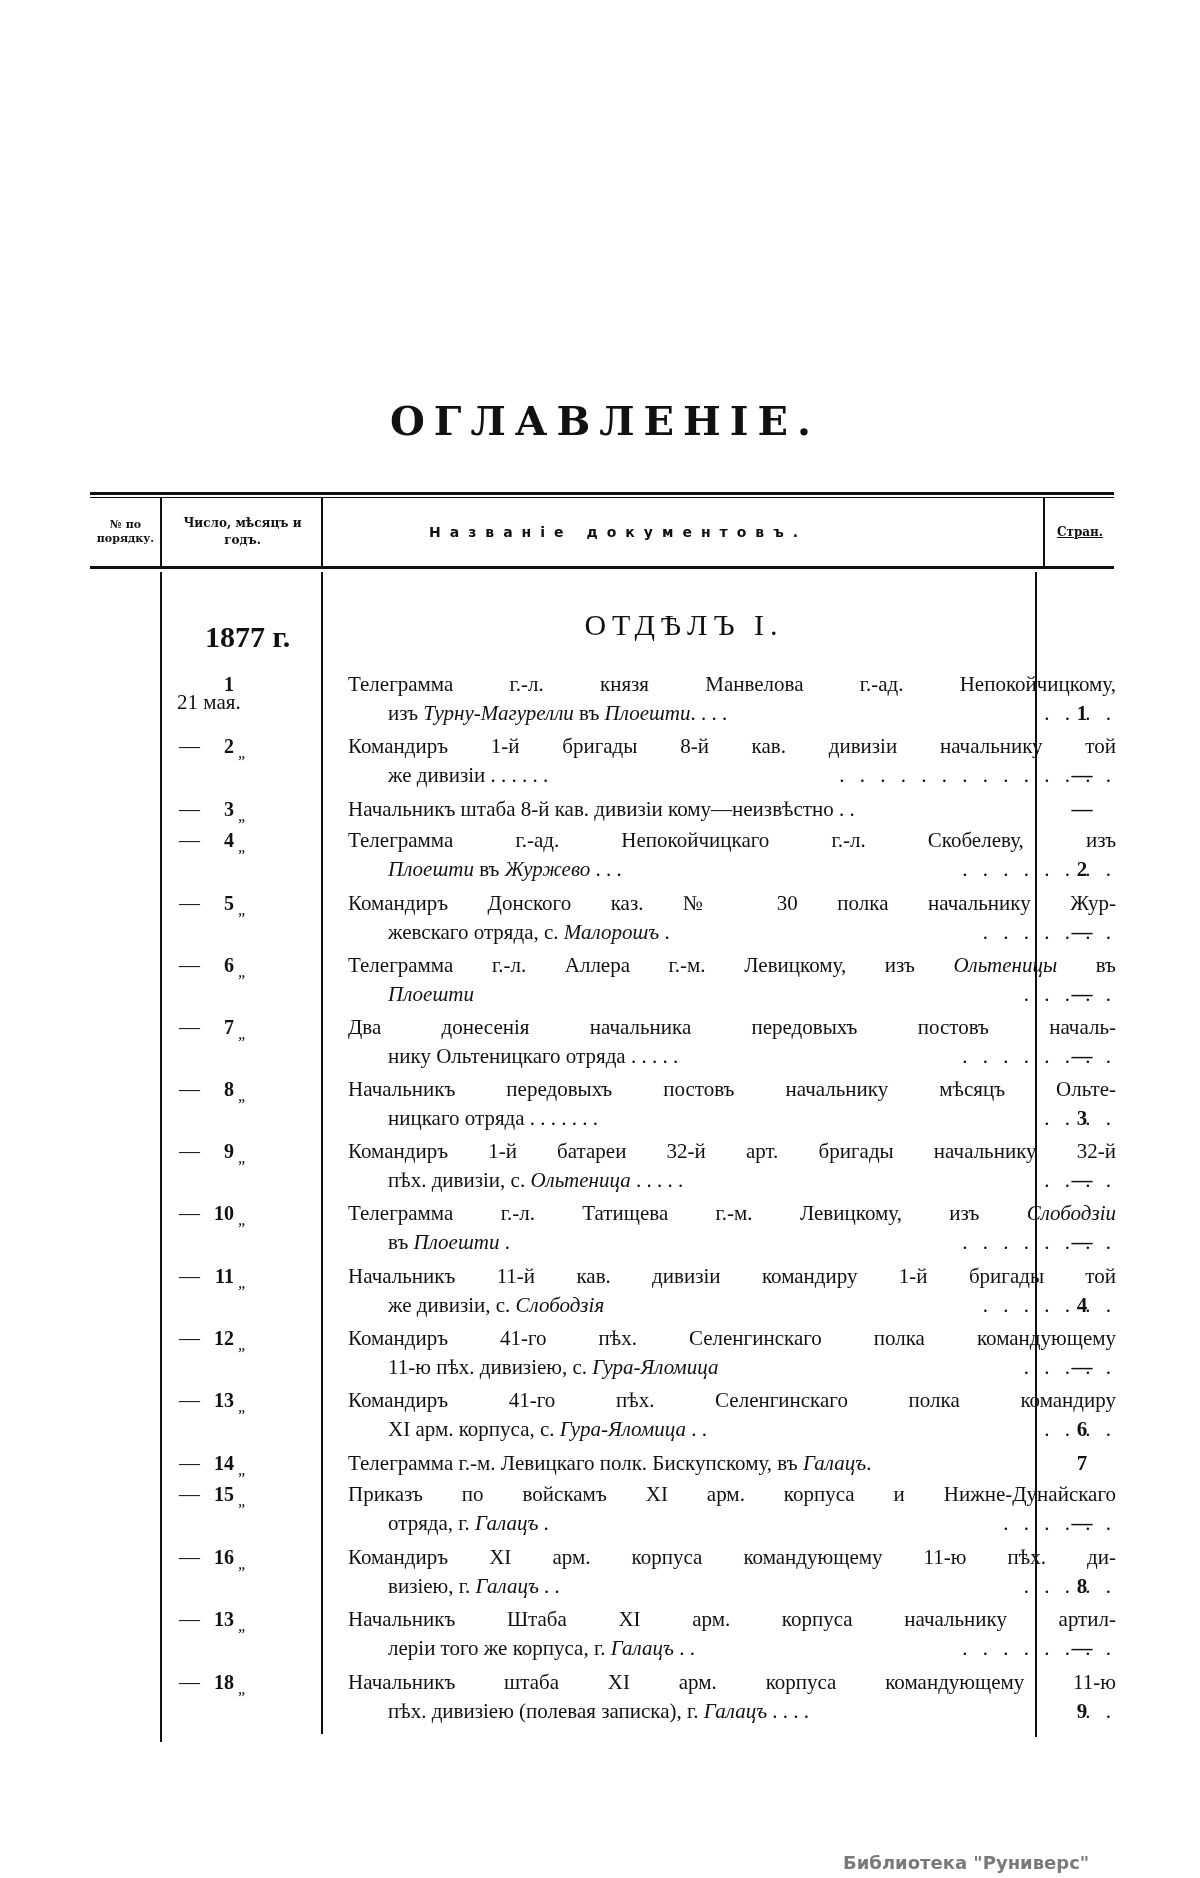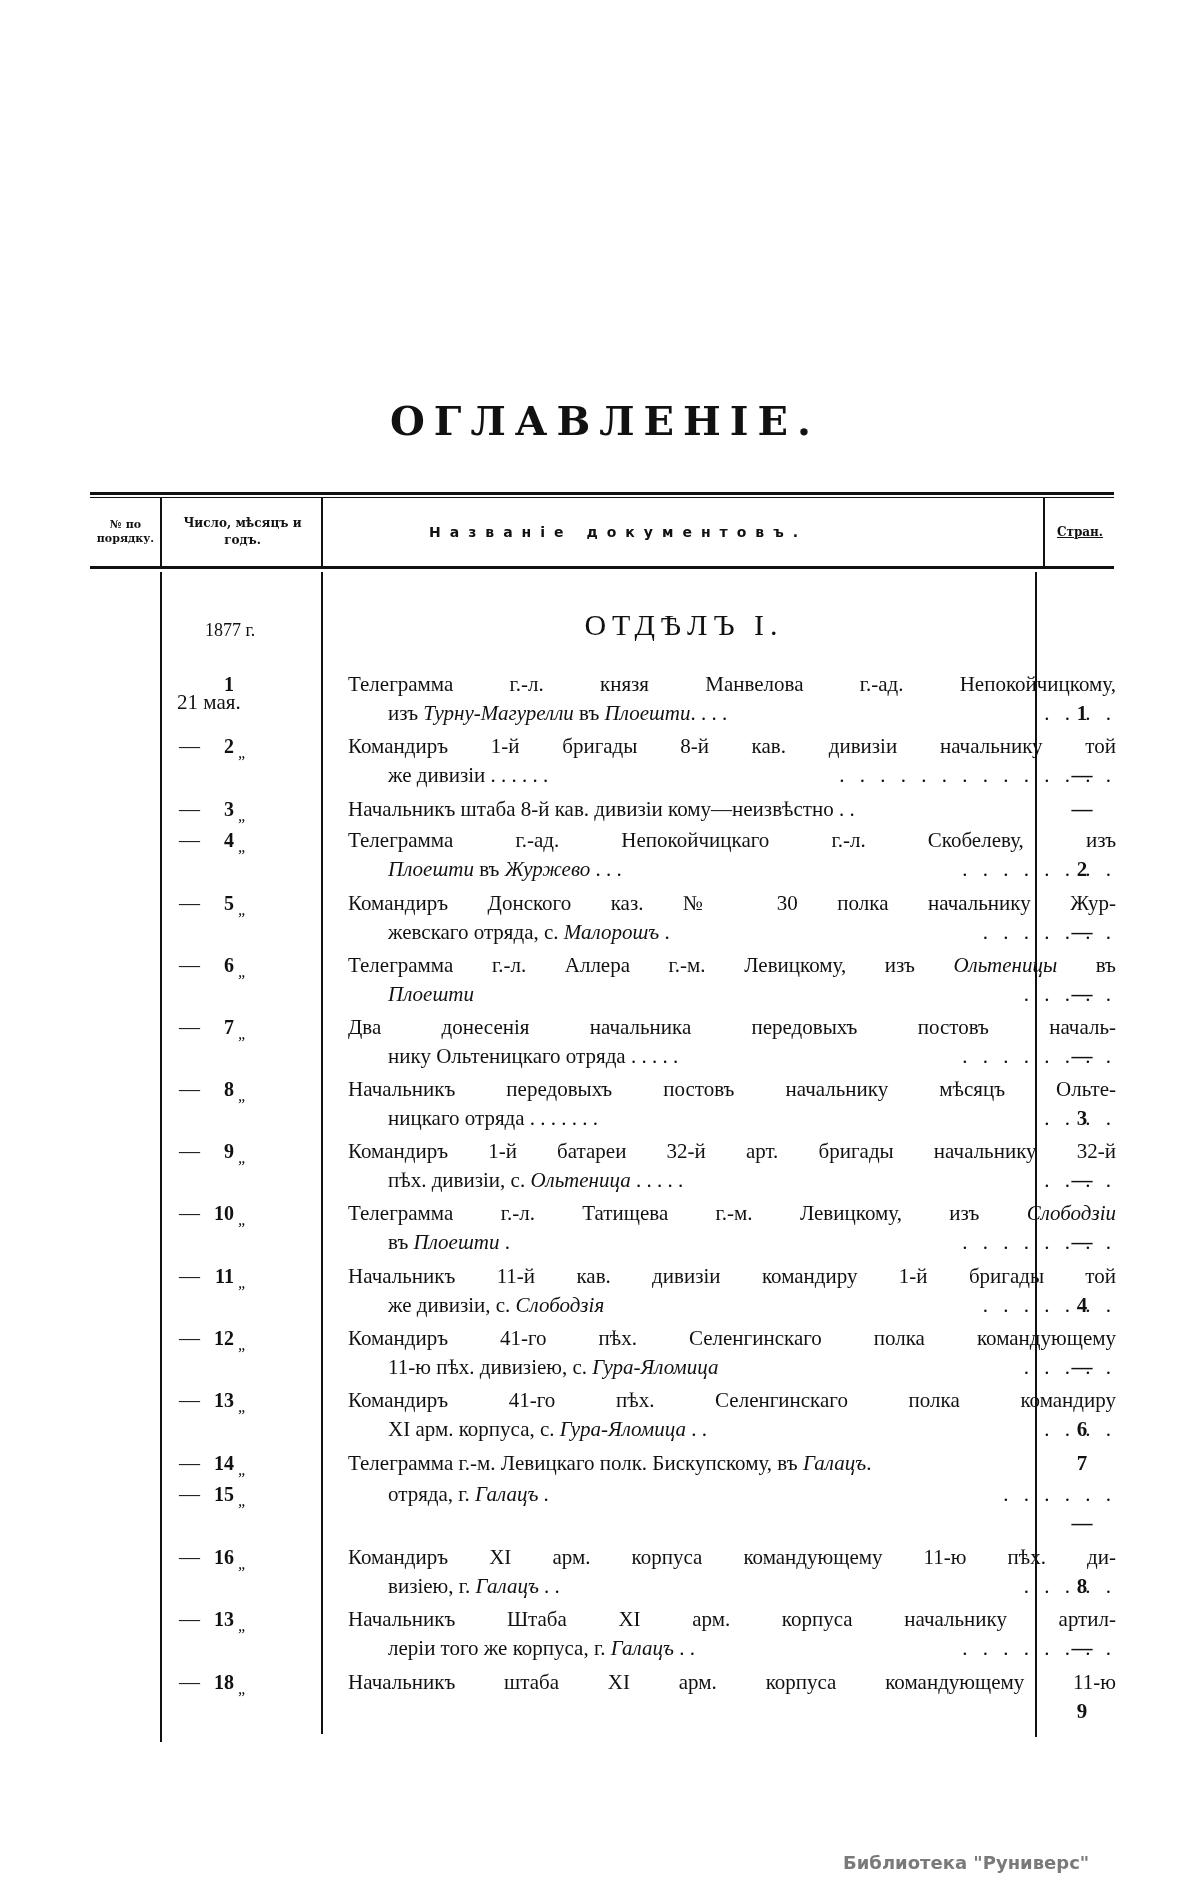--- a/index.html
+++ b/index.html
@@ -11,21 +11,21 @@
   .rule.top1 { top: 492px; height: 3px; }
   .rule.top2 { top: 497px; height: 1px; }
   .rule.hdr  { top: 566px; height: 3px; }
   .vline { position: absolute; width: 2px; background: #111; }
   .hcell { position: absolute; top: 500px; height: 64px; display: flex; align-items: center;
            justify-content: center; text-align: center; font-weight: bold; font-family: "DejaVu Serif", serif; }
   .hcell.num { left: 90px; width: 71px; font-size: 11px; line-height: 14px; }
   .hcell.date { left: 163px; width: 159px; font-size: 12px; line-height: 17px; }
   .hcell.name { left: 324px; width: 588px; font-size: 14px; letter-spacing: 9px; font-family: "DejaVu Sans", sans-serif; }
   .hcell.page { left: 1046px; width: 68px; font-size: 12px; text-decoration: underline; }
-  .year { position: absolute; top: 620px; left: 205px; font-size: 18px; font-weight: normal; }
+  .year { position: absolute; top: 620px; left: 205px; font-size: 30px; font-weight: bold; }
   .section { position: absolute; top: 608px; left: 324px; width: 720px; text-align: center;
              font-size: 30px; letter-spacing: 6px; }
   .row { position: absolute; left: 90px; width: 1024px; font-size: 21px; line-height: 29px; }
   .row .n { position: absolute; right: 880px; top: 0; text-align: right; font-weight: bold; font-size: 20px; }
   .row .dash { position: absolute; left: 89px; top: 0; }
   .row .ditto { position: absolute; left: 148px; top: 6px; font-size: 16px; font-style: italic; }
   .row .date { position: absolute; left: 87px; top: 18px; }
   .row .title { position: absolute; left: 258px; width: 768px; text-align: justify; }
   .row .title .l2 { display: block; padding-left: 40px; text-align: left; position: relative; }
   .row .title .l1 { display: block; text-align: justify; text-align-last: justify; }
@@ -198,20 +198,21 @@
         <div class="title">
           <span class="l1 single">Телеграмма г.-м. Левицкаго полк. Бискупскому, въ <i>Галацъ</i>.</span>
         </div>
         <span class="pg" style="top: 0px;">7</span>
       </div>
       <div class="row" style="top: 1480px;">
         <span class="n">15</span>
         <span class="dash">—</span>
         <span class="ditto">„</span>
         <div class="title">
+          <span class="l1">Приказъ по войскамъ XI арм. корпуса и Нижне-Дунайскаго</span>
           <span class="l2">отряда, г. <i>Галацъ</i> .<span class="leader">. . . . . .</span></span>
         </div>
         <span class="pg" style="top: 29px;">—</span>
       </div>
       <div class="row" style="top: 1543px;">
         <span class="n">16</span>
         <span class="dash">—</span>
         <span class="ditto">„</span>
         <div class="title">
           <span class="l1">Командиръ XI арм. корпуса командующему 11-ю пѣх. ди-</span>
@@ -228,19 +229,20 @@
           <span class="l2">леріи того же корпуса, г. <i>Галацъ</i> . .<span class="leader">. . . . . . . .</span></span>
         </div>
         <span class="pg" style="top: 29px;">—</span>
       </div>
       <div class="row" style="top: 1668px;">
         <span class="n">18</span>
         <span class="dash">—</span>
         <span class="ditto">„</span>
         <div class="title">
           <span class="l1">Начальникъ штаба XI арм. корпуса командующему 11-ю</span>
+          <span class="l2">пѣх. дивизіею (полевая записка), г. <i>Галацъ</i> . . . .<span class="leader">. .</span></span>
         </div>
         <span class="pg" style="top: 29px;">9</span>
       </div>
     </div>
 </div>
 
 <div class="watermark">Библиотека "Руниверс"</div>
 
 </body></html>

